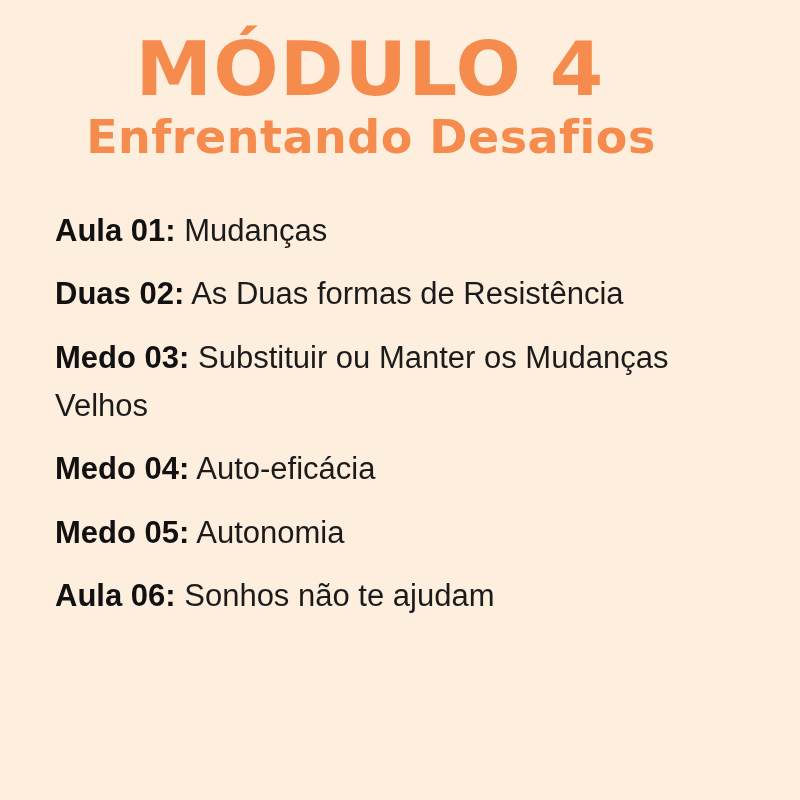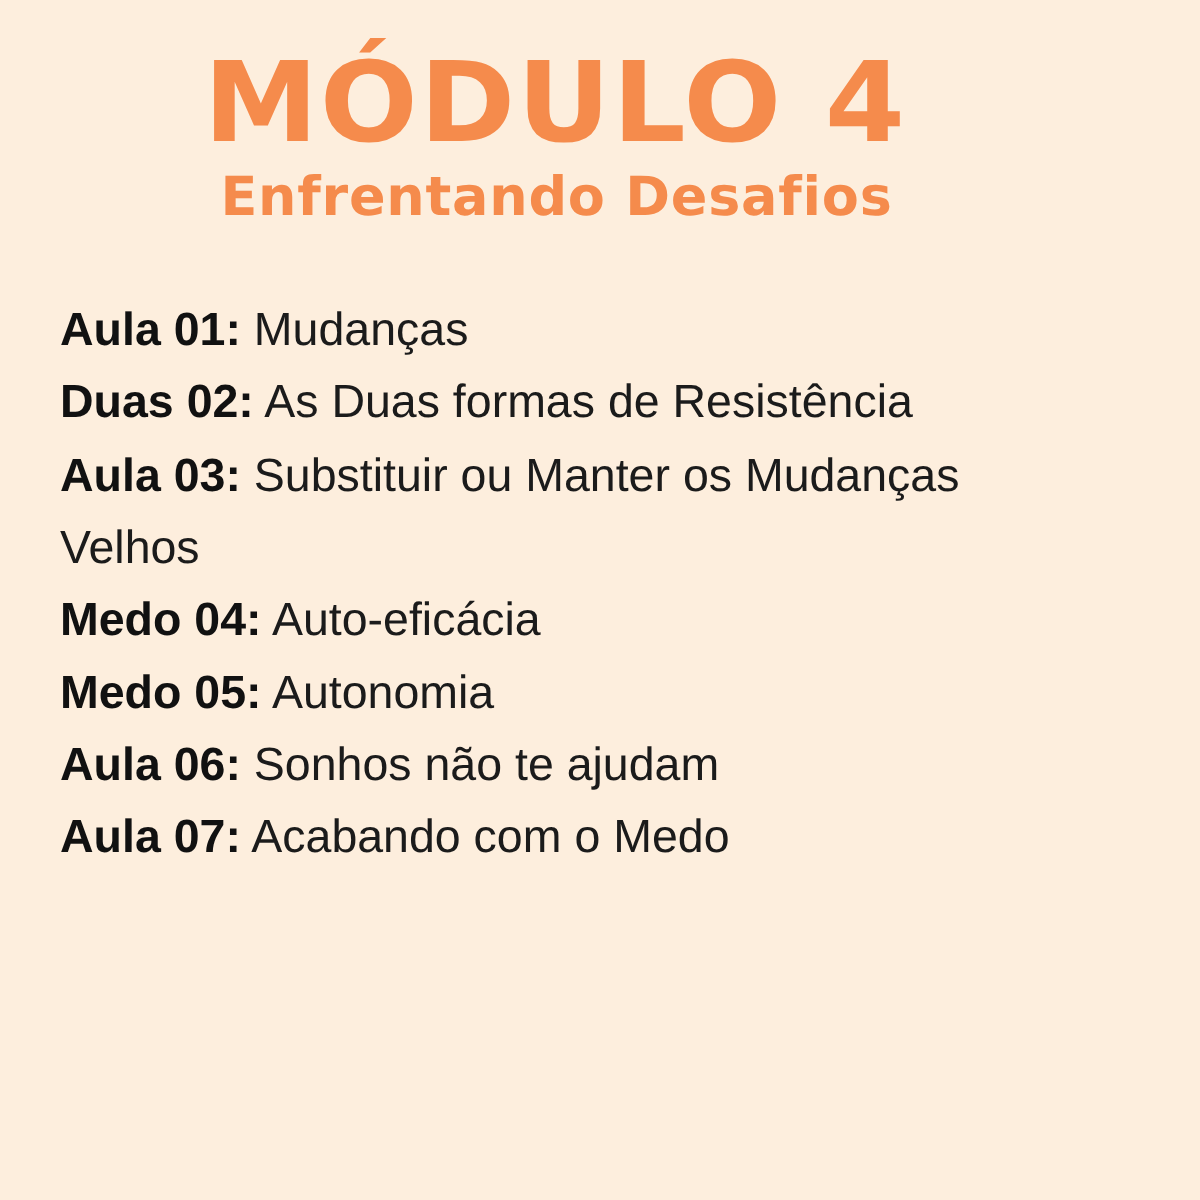--- a/index.html
+++ b/index.html
@@ -31,37 +31,37 @@
     font-size: 74px;
     line-height: 0.95;
     letter-spacing: 1px;
     color: #f58b4c;
     margin: 0;
     transform: scaleX(1.04);
   }
   .module-subtitle {
     font-family: "DejaVu Sans", sans-serif;
     font-weight: 700;
-    font-size: 36px;
+    font-size: 46px;
     line-height: 1.1;
     letter-spacing: 0.5px;
     color: #f58b4c;
     margin: 8px 0 0 2px;
   }
   .lesson-list {
     margin: 44px 0 0 0;
     padding: 0 48px 0 40px;
     list-style: none;
   }
   .lesson-item {
     font-family: "Liberation Sans", sans-serif;
     font-size: 31px;
     line-height: 1.56;
     color: #1b1b1b;
-    margin: 0;
+    margin: 15px;
     padding: 0;
     font-weight: 400;
   }
   .lesson-label {
     font-weight: 700;
     color: #111111;
   }
   .lesson-text {
     font-weight: 400;
     color: #1b1b1b;
@@ -80,34 +80,30 @@
   <ul class="lesson-list">
     <li class="lesson-item">
       <span class="lesson-label">Aula 01:</span>
       <span class="lesson-text">Mudanças</span>
     </li>
     <li class="lesson-item">
       <span class="lesson-label">Duas 02:</span>
       <span class="lesson-text">As Duas formas de Resistência</span>
     </li>
     <li class="lesson-item">
-      <span class="lesson-label">Aula 03:</span>
+      <span class="lesson-label">Medo 03:</span>
       <span class="lesson-text">Substituir ou Manter os Mudanças Velhos</span>
     </li>
     <li class="lesson-item">
       <span class="lesson-label">Medo 04:</span>
       <span class="lesson-text">Auto-eficácia</span>
     </li>
     <li class="lesson-item">
       <span class="lesson-label">Medo 05:</span>
       <span class="lesson-text">Autonomia</span>
     </li>
     <li class="lesson-item">
       <span class="lesson-label">Aula 06:</span>
       <span class="lesson-text">Sonhos não te ajudam</span>
     </li>
-    <li class="lesson-item">
-      <span class="lesson-label">Aula 07:</span>
-      <span class="lesson-text">Acabando com o Medo</span>
-    </li>
   </ul>
 
 </div>
 
 </body></html>

